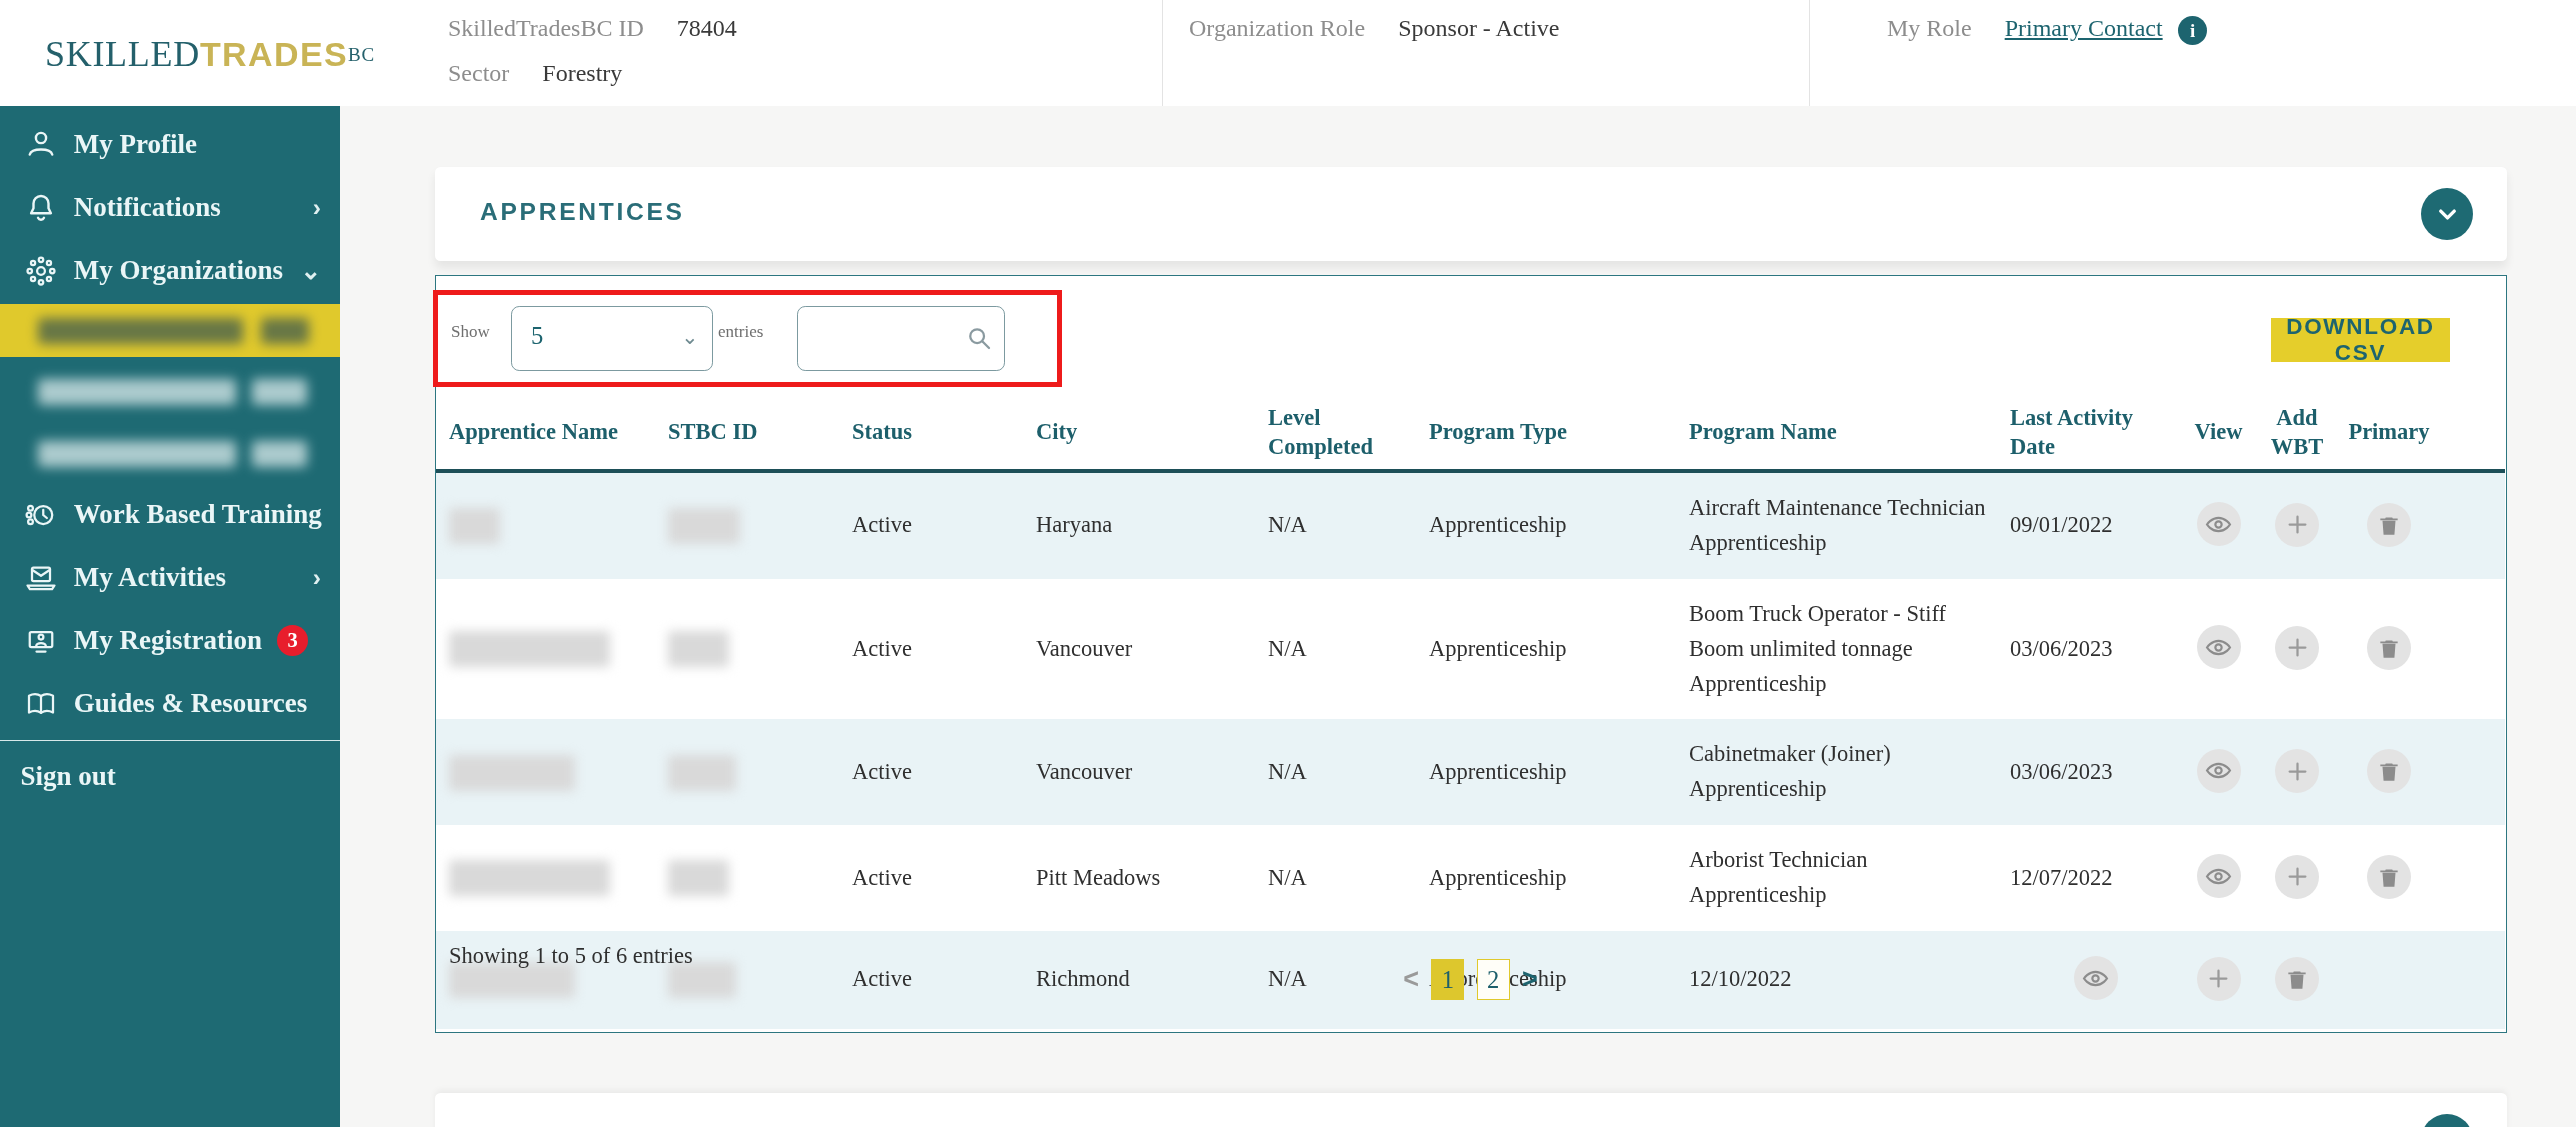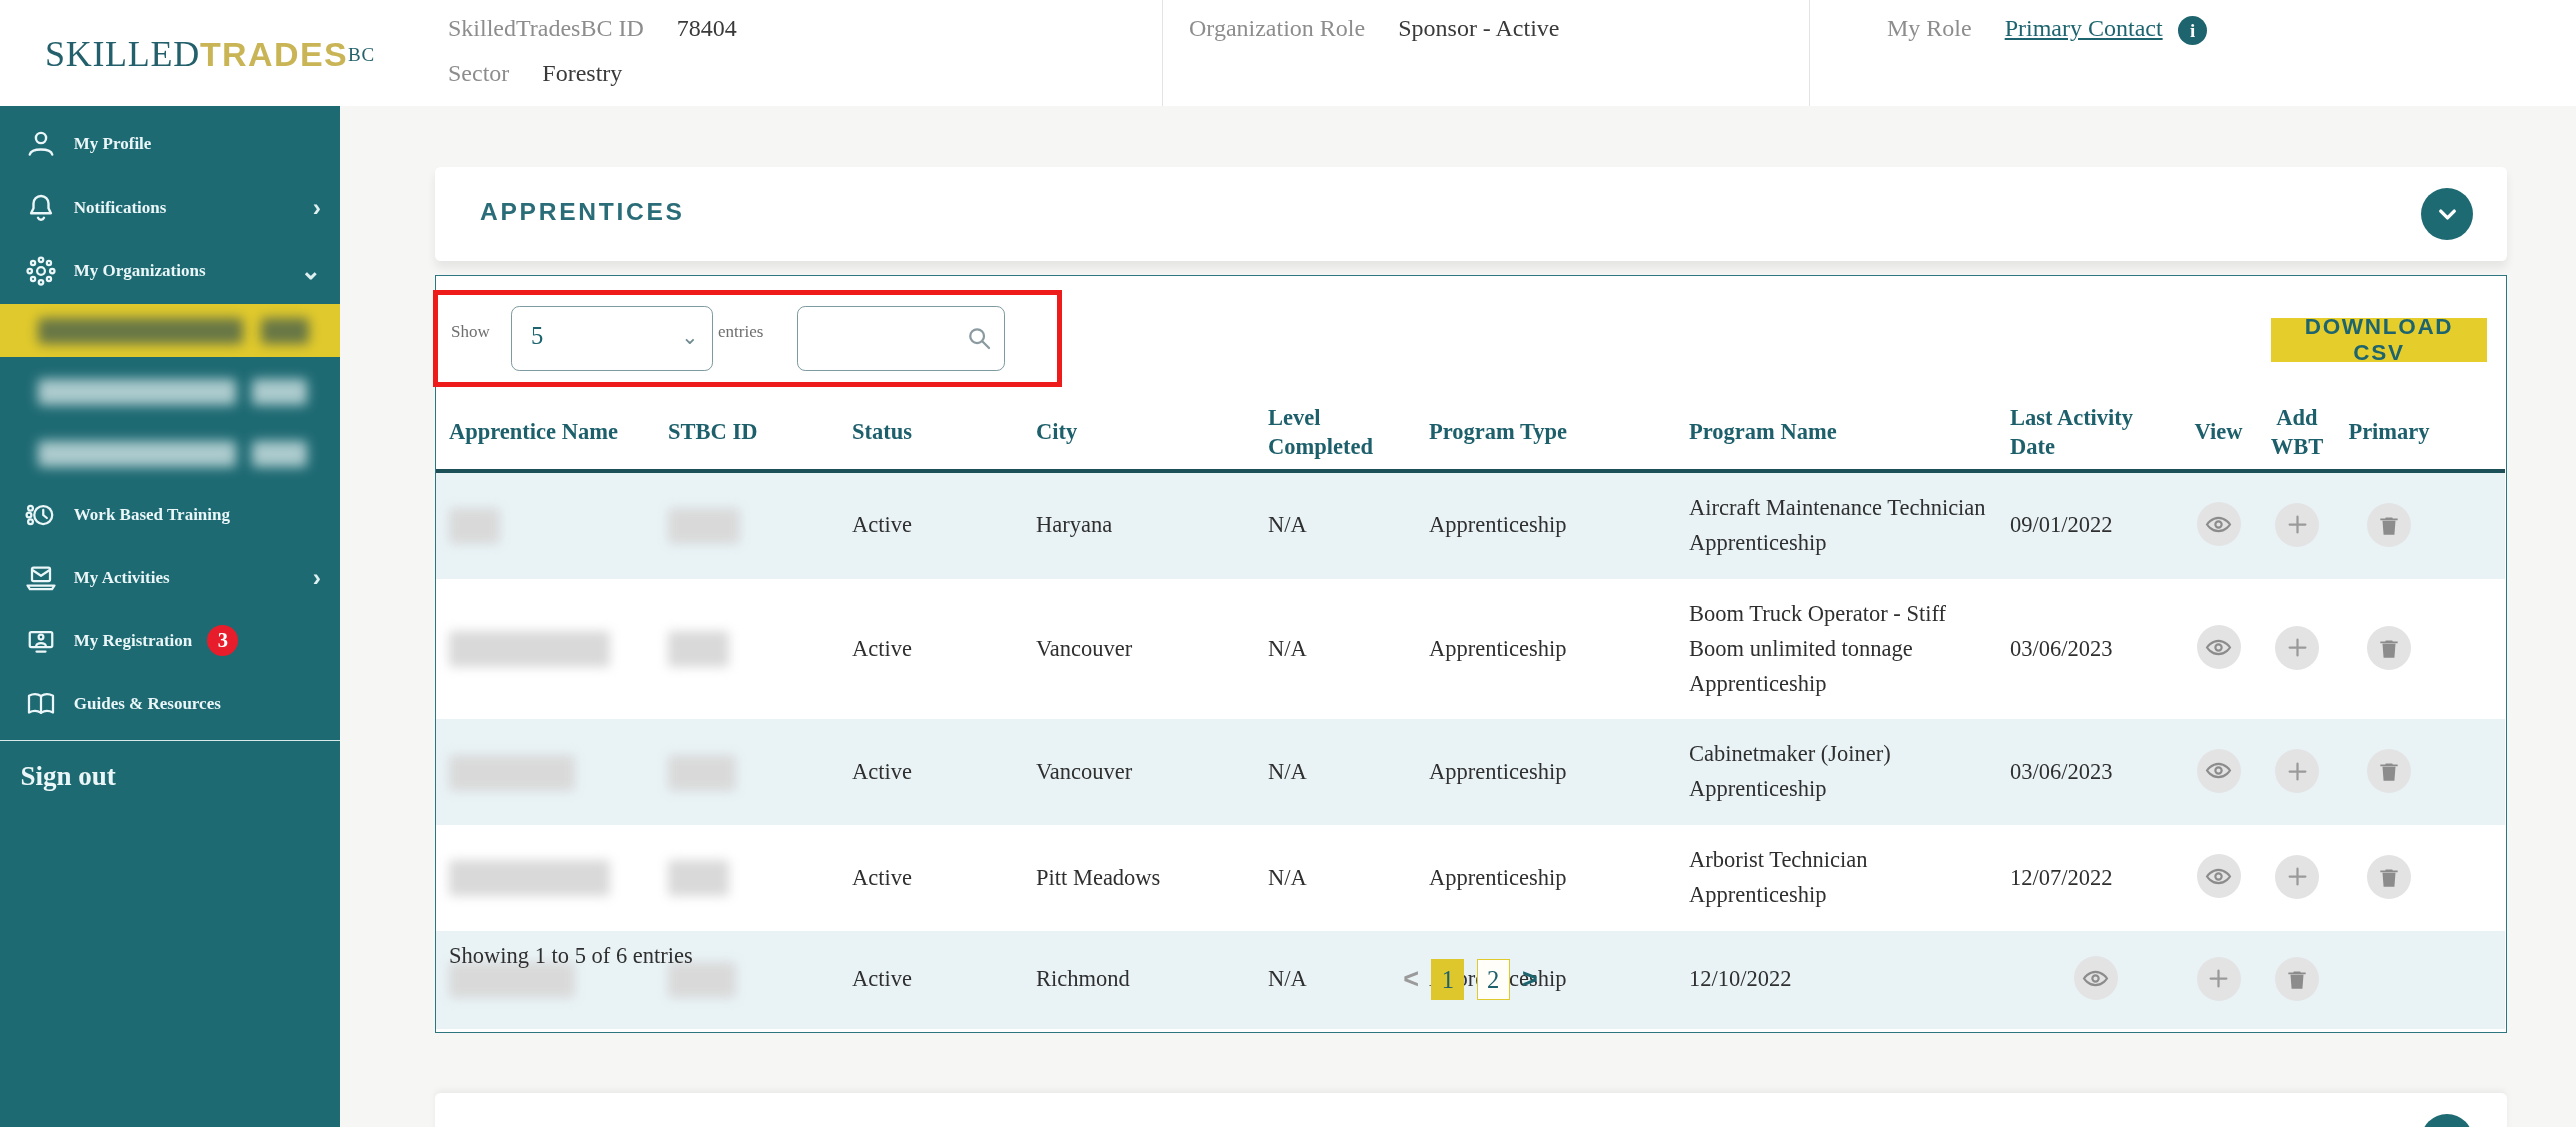--- a/index.html
+++ b/index.html
@@ -27,21 +27,21 @@
   .hvalue{color:#3a3a3a;margin-left:27px;}
   .hlink{color:#1d646f;text-decoration:underline;margin-left:27px;cursor:pointer;}
   .info-dot{display:inline-block;width:29px;height:29px;border-radius:50%;background:#1d646f;color:#fff;
     font-size:19px;font-weight:bold;text-align:center;line-height:29px;vertical-align:middle;margin-left:9.6px;
     font-family:"Liberation Serif",serif;}
 
   
   .sidebar{position:absolute;left:0;top:106px;width:340px;height:1022px;background:#1e6a73;color:#eaf6f7;}
   .nav-item{position:absolute;left:0;width:340px;height:63px;display:flex;align-items:center;cursor:pointer;}
   .nav-item .ico{width:41px;margin-left:20.5px;flex:0 0 41px;display:flex;align-items:center;justify-content:center;}
-  .nav-item .lbl{font-size:17px;font-weight:bold;margin-left:12.3px;white-space:nowrap;}
+  .nav-item .lbl{font-size:27px;font-weight:bold;margin-left:12.3px;white-space:nowrap;}
   .nav-item .chev{position:absolute;right:19px;font-family:"Liberation Sans",sans-serif;font-size:24.6px;font-weight:bold;color:#dff0f1;}
   .badge{display:inline-block;min-width:31px;height:31px;border-radius:50%;background:#e81d2c;color:#ffffff;
     font-size:20.5px;font-weight:bold;text-align:center;line-height:31px;margin-left:15px;
     font-family:"Liberation Serif",serif;}
   .org-sub{position:absolute;left:0;width:340px;display:flex;align-items:center;padding-left:38px;box-sizing:border-box;}
   .org-sub.active{background:#e0c92c;}
   .blurbar{height:26px;border-radius:4.1px;filter:blur(6.1px);}
   .blur-dark{background:#3f5b4e;opacity:.75;}
   .blur-light{background:#cfe3e4;opacity:.8;}
   .sb-divider{position:absolute;left:0;width:340px;height:1.4px;background:#d8e9ea;}
@@ -67,21 +67,21 @@
   .entries-label{left:282px;top:46px;}
   .select{position:absolute;left:75px;top:30px;width:200px;height:63px;border:1.4px solid #7c9aa0;border-radius:8.2px;
     background:#fff;cursor:pointer;}
   .select .val{position:absolute;left:19px;top:15px;font-size:24.6px;color:#1d646f;}
   .select .sel-chev{position:absolute;right:13.7px;top:18px;color:#6f8b91;font-family:"Liberation Sans",sans-serif;font-size:20.5px;}
   .search{position:absolute;left:361px;top:30px;width:206px;height:63px;border:1.4px solid #7c9aa0;border-radius:8.2px;background:#fff;}
   .search input{position:absolute;left:11px;top:5.5px;width:150px;height:48px;border:none;outline:none;font-size:23px;
     font-family:"Liberation Serif",serif;background:transparent;}
   .search .mag{position:absolute;right:9.6px;top:16.4px;}
 
-  .dl-btn{position:absolute;left:1835px;top:42px;width:216px;height:44px;background:#e5ce2b;border:none;cursor:pointer;
+  .dl-btn{position:absolute;left:1835px;top:42px;width:179px;height:44px;background:#e5ce2b;border:none;cursor:pointer;
     font-family:"Liberation Sans","DejaVu Sans",sans-serif;font-weight:bold;font-size:22.5px;letter-spacing:1.7px;color:#1d646f;
     display:flex;align-items:center;justify-content:center;}
 
   .annotation{position:absolute;left:-2.7px;top:13.7px;width:629px;height:97px;border:5.5px solid #ee1b1b;
     box-sizing:border-box;pointer-events:none;z-index:40;}
 
   
   .tbl{position:absolute;left:0;top:120px;width:2069px;}
   .trow{display:grid;grid-template-columns:219px 184px 184px 232px 161px 260px 321px 171px 75px 82px 102px;
     padding-left:13px;box-sizing:border-box;align-items:center;}

